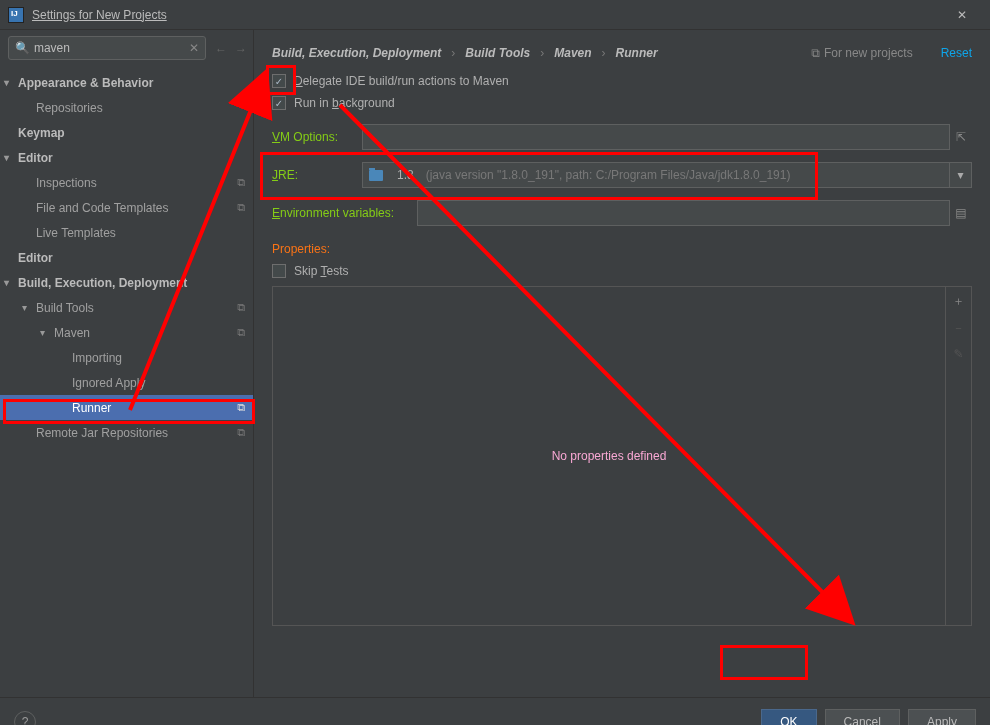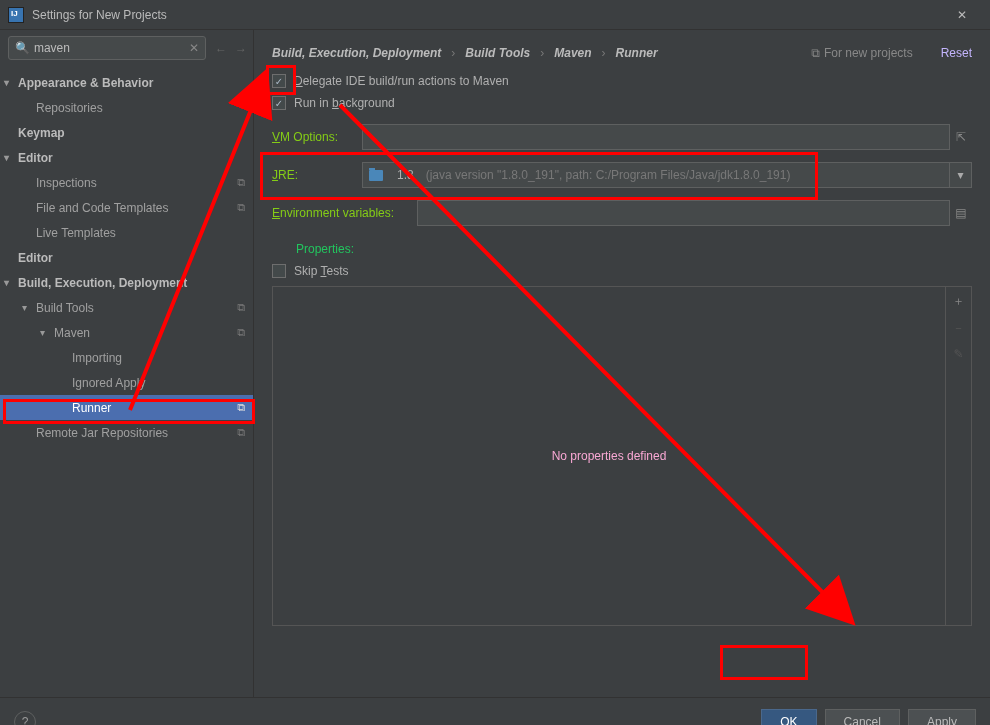--- a/index.html
+++ b/index.html
@@ -1,21 +1,21 @@
 <!DOCTYPE html>
 <html><head>
 <meta charset="utf-8">
 <style>
 * { margin: 0; padding: 0; box-sizing: border-box; font-family: "Segoe UI", Arial, sans-serif; }
 body { background: #3c3f41; color: #bbb; font-size: 12px; width: 990px; height: 725px; overflow: hidden; position: relative; }
 
 .titlebar { height: 30px; background: #3c3f41; border-bottom: 1px solid #323232; display: flex; align-items: center; padding: 0 8px; }
 .titlebar .app-icon { width: 16px; height: 16px; background: #3874b0; border: 1px solid #222; display: inline-block; margin-right: 8px; position: relative; }
 .titlebar .app-icon::after { content: "IJ"; font-size: 8px; color: #fff; position: absolute; top: 1px; left: 2px; font-weight: bold; }
-.titlebar .title { flex: 1; color: #bbb; }
+.titlebar .title { flex: 1; color: #bbb; text-decoration: underline; }
 .titlebar .win-btn { width: 40px; height: 28px; display: flex; align-items: center; justify-content: center; color: #bbb; cursor: pointer; }
 
 .main { display: flex; height: calc(100% - 30px - 28px); }
 
 .sidebar { width: 254px; background: #3c3f41; border-right: 1px solid #323232; display: flex; flex-direction: column; }
 .search-row { display: flex; align-items: center; padding: 6px 8px; gap: 6px; }
 .search-box { flex: 1; display: flex; align-items: center; background: #45494a; border: 1px solid #5e6060; border-radius: 3px; padding: 2px 6px; height: 24px; }
 .search-box .mag { color: #888; margin-right: 4px; }
 .search-box input { background: transparent; border: 0; outline: 0; color: #bbb; flex: 1; font-size: 12px; }
 .search-box .clear { color: #888; cursor: pointer; }
@@ -38,40 +38,40 @@
 .tree-item .copy-icn { color: #777; font-size: 11px; }
 .tree-item.selected { background: #4b6eaf; }
 .tree-item.selected .label { color: #fff; }
 .tree-item.selected .copy-icn { color: #ddd; }
 
 .content { flex: 1; display: flex; flex-direction: column; padding: 16px 18px 10px 18px; overflow: auto; }
 .breadcrumb { display: flex; align-items: center; gap: 10px; margin-bottom: 14px; }
 .breadcrumb .seg { color: #bbb; font-weight: bold; font-style: italic; }
 .breadcrumb .sep { color: #777; }
 .breadcrumb .badge { margin-left: auto; display: flex; align-items: center; gap: 4px; color: #888; font-style: normal; font-weight: normal; }
-.breadcrumb .reset { color: #c4b5fd; margin-left: 18px; cursor: pointer; font-weight: normal; font-style: normal; }
+.breadcrumb .reset { color: #0ea5e9; margin-left: 18px; cursor: pointer; font-weight: normal; font-style: normal; }
 
 .form-row { display: flex; align-items: center; margin-bottom: 8px; }
 .checkbox { width: 14px; height: 14px; border: 1px solid #6e6e6e; background: #43494a; margin-right: 8px; display: inline-flex; align-items: center; justify-content: center; color: #a9b7c6; font-size: 10px; }
 .form-row .lbl { color: #b0b0b0; }
 .form-row .lbl u { text-decoration: underline; }
 
 .field-row { display: flex; align-items: center; margin: 6px 0; }
 .field-row .field-label { width: 90px; color: #84cc16; }
 .field-row .field-label.long { width: 145px; }
 .field-row .field-input { flex: 1; height: 26px; background: #45494a; border: 1px solid #5e6060; display: flex; align-items: center; padding: 0 6px; color: #888; gap: 8px; }
 .field-row .expand-btn { width: 22px; height: 26px; display: flex; align-items: center; justify-content: center; color: #888; }
 .field-row .dd-arrow { width: 22px; height: 26px; display: flex; align-items: center; justify-content: center; color: #aaa; background: #45494a; border: 1px solid #5e6060; border-left: 0; }
 .folder-icn { width: 14px; height: 11px; background: #4a87b9; display: inline-block; margin-right: 6px; border-radius: 1px; position: relative; }
 .folder-icn::before { content: ""; position: absolute; top: -2px; left: 0; width: 6px; height: 2px; background: #4a87b9; }
 .jre-val { color: #b0b0b0; }
 .jre-detail { color: #787878; margin-left: 4px; }
 
 .properties { margin-top: 10px; }
-.properties .title { color: #22c55e; margin-bottom: 8px; margin-left: 24px; }
+.properties .title { color: #f97316; margin-bottom: 8px; }
 .prop-box { height: 340px; border: 1px solid #555; background: #3c3f41; display: flex; }
 .prop-box .center { flex: 1; display: flex; align-items: center; justify-content: center; color: #f9a8d4; }
 .prop-box .tool-col { width: 26px; border-left: 1px solid #555; display: flex; flex-direction: column; align-items: center; padding-top: 6px; gap: 10px; }
 .prop-box .tool-col span { color: #888; cursor: pointer; }
 
 .footer { height: 48px; border-top: 1px solid #323232; display: flex; align-items: center; padding: 0 14px; gap: 8px; }
 .footer .help { width: 22px; height: 22px; border: 1px solid #5e6060; border-radius: 11px; display: flex; align-items: center; justify-content: center; color: #999; }
 .footer .spacer { flex: 1; }
 .footer button { height: 26px; padding: 0 18px; background: #4c5052; border: 1px solid #5e6060; color: #bbb; cursor: pointer; font-size: 12px; }
 .footer button.primary { background: #365880; border-color: #4a688c; color: #fff; }

